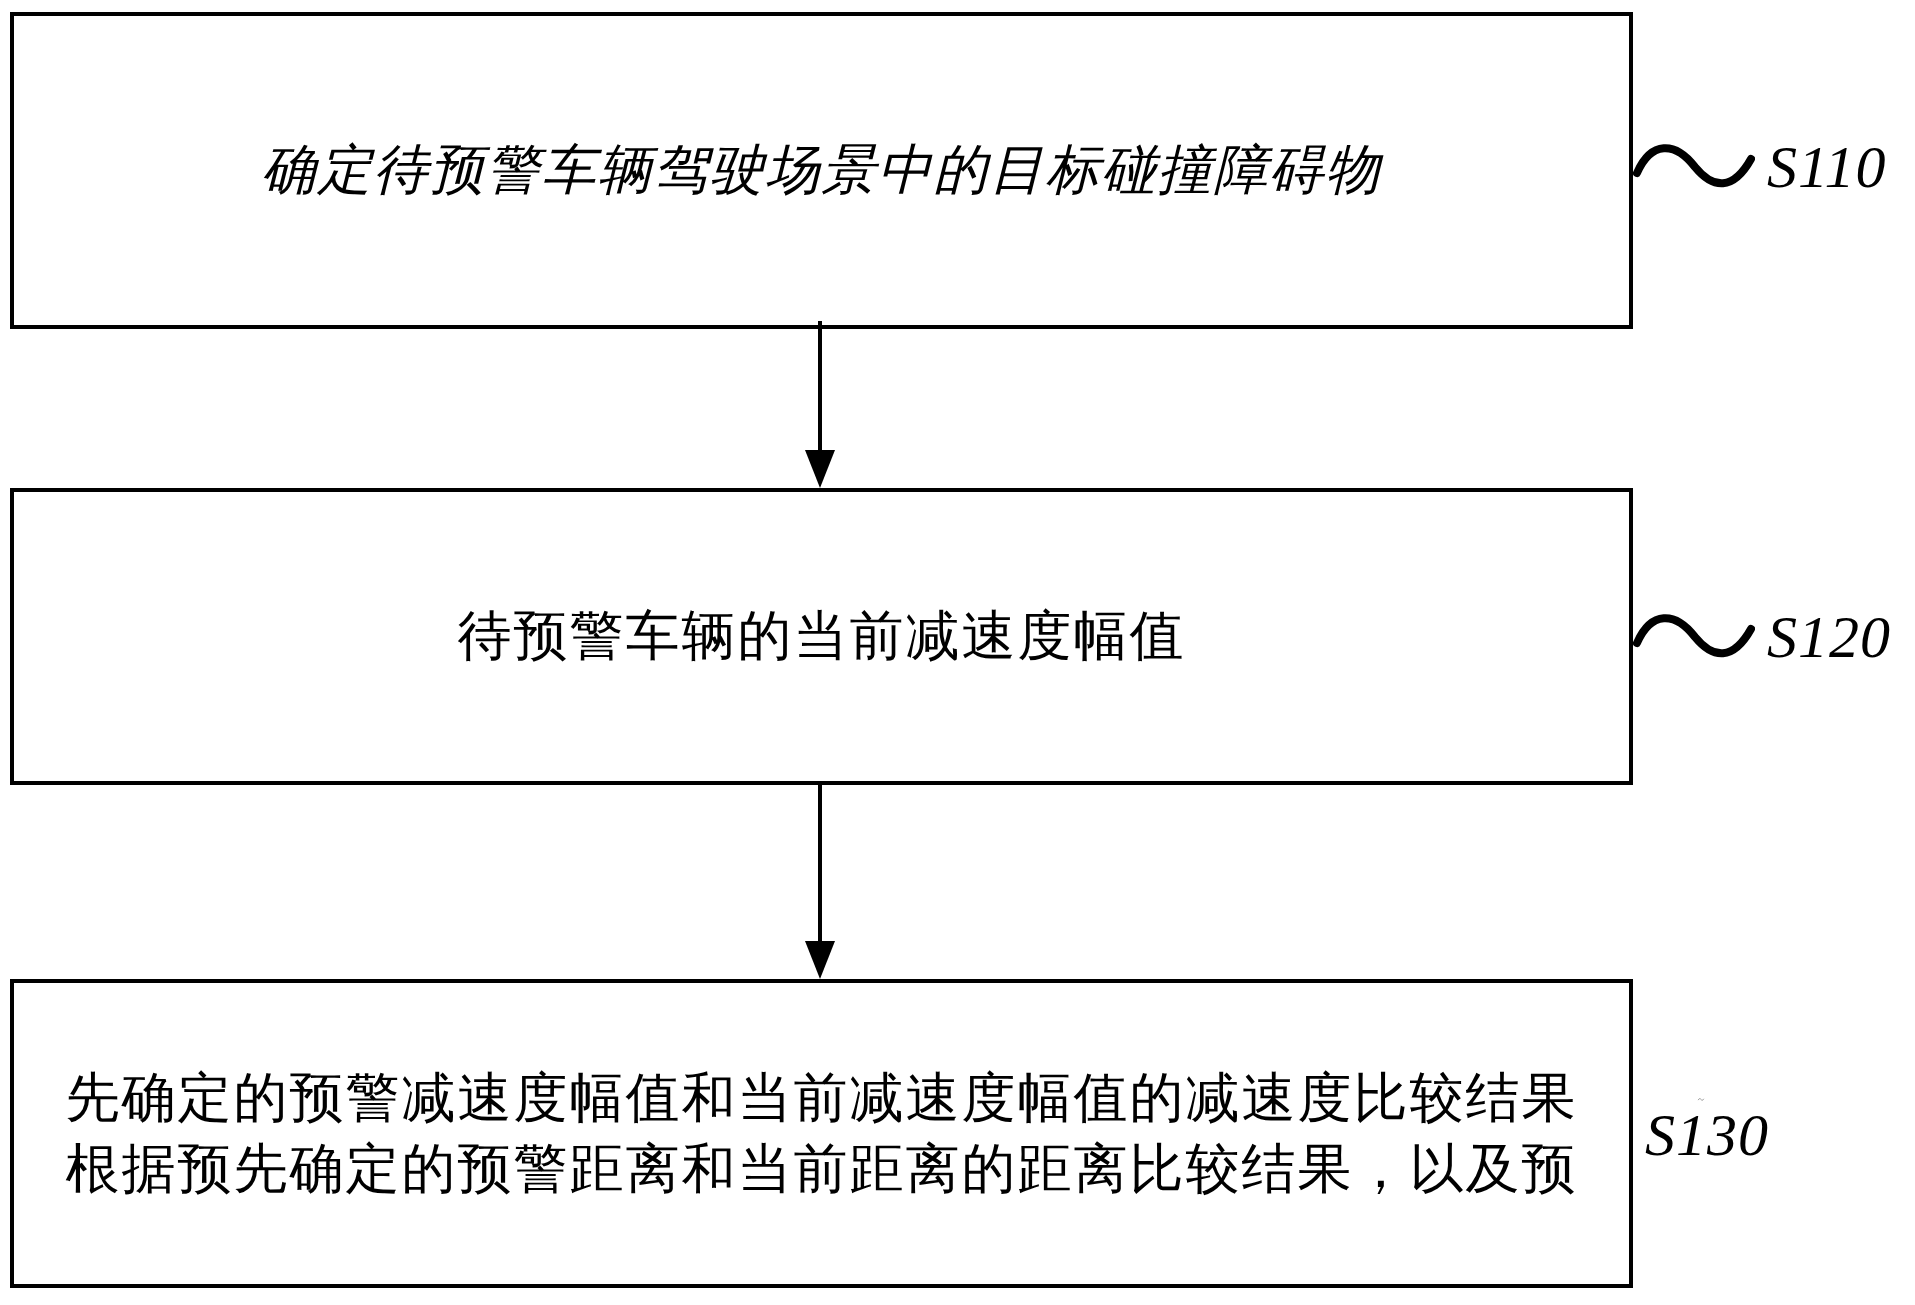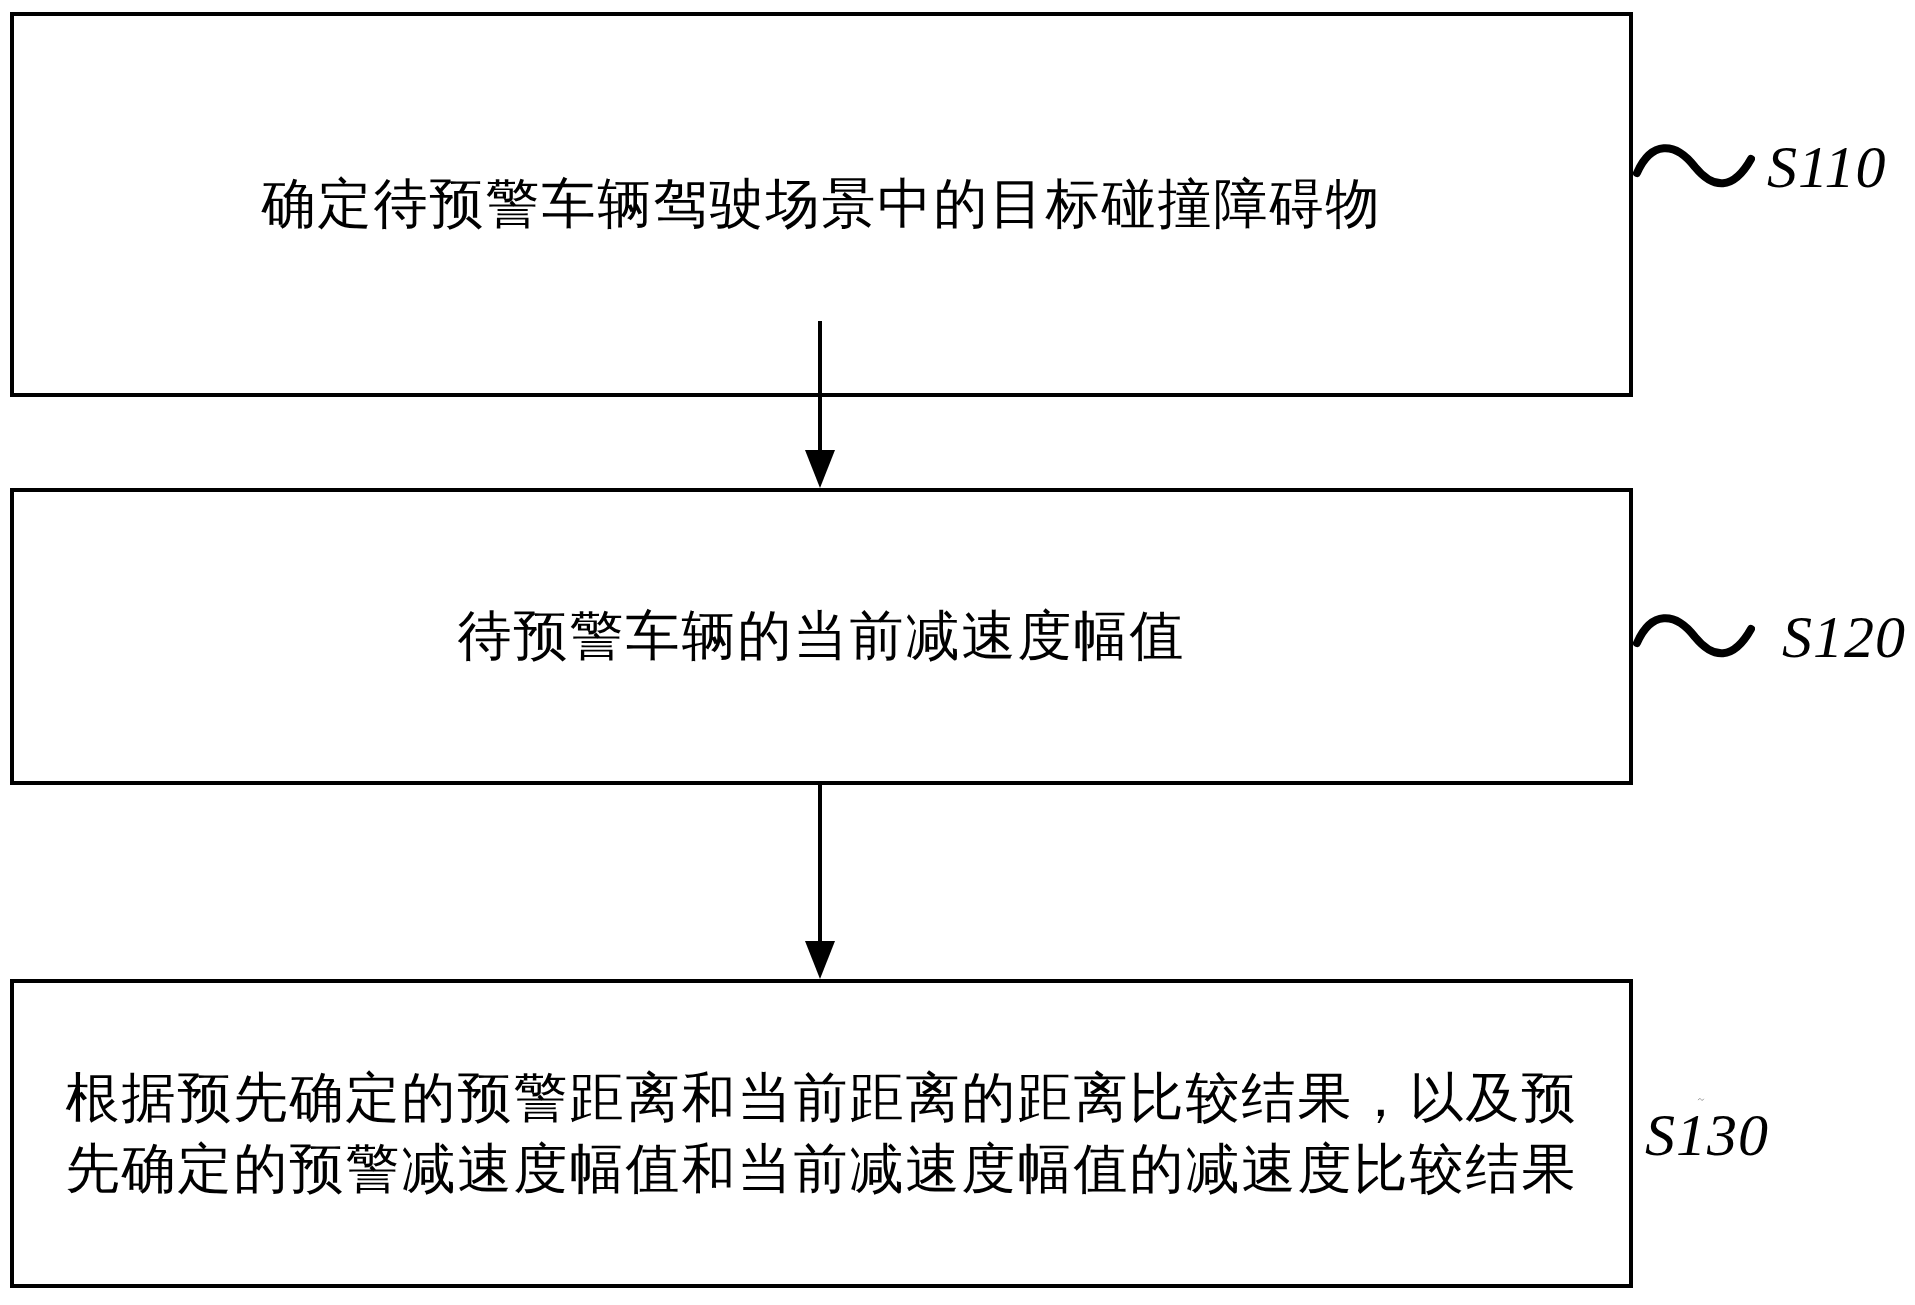--- a/index.html
+++ b/index.html
@@ -70,51 +70,51 @@
     letter-spacing: 1px;
     margin-left: 12px;
     white-space: nowrap;
   }
 </style>
 </head>
 <body>
 
 <div class="canvas">
 
-  <div class="step-box" style="top:12px; height:385px;">
+  <div class="step-box" style="top:12px; height:317px;font-style:italic;">
     <div class="step-line">确定待预警车辆驾驶场景中的目标碰撞障碍物</div>
   </div>
 
   <div class="flow-arrow" style="left:804px; top:321px; height:167px;">
     <div class="arrow-shaft"></div>
     <div class="arrow-head"></div>
   </div>
 
   <div class="step-box" style="top:488px; height:297px;">
     <div class="step-line">待预警车辆的当前减速度幅值</div>
   </div>
 
   <div class="flow-arrow" style="left:804px; top:785px; height:194px;">
     <div class="arrow-shaft"></div>
     <div class="arrow-head"></div>
   </div>
 
   <div class="step-box" style="top:979px; height:309px;">
+    <div class="step-line">先确定的预警减速度幅值和当前减速度幅值的减速度比较结果</div>
     <div class="step-line">根据预先确定的预警距离和当前距离的距离比较结果，以及预</div>
-    <div class="step-line">先确定的预警减速度幅值和当前减速度幅值的减速度比较结果</div>
   </div>
 
   <div class="step-label" style="top:131px;">
     <svg class="tilde" width="122" height="64" viewBox="0 0 122 64">
       <path d="M4 38 C 18 6, 42 6, 62 32 C 80 54, 100 56, 118 24" fill="none" stroke="#000000" stroke-width="8" stroke-linecap="round"></path>
     </svg>
     <span class="label-text">S110</span>
   </div>
 
-  <div class="step-label" style="top:601px;gap:15px;">
+  <div class="step-label" style="top:601px;">
     <svg class="tilde" width="122" height="64" viewBox="0 0 122 64">
       <path d="M4 38 C 18 6, 42 6, 62 32 C 80 54, 100 56, 118 24" fill="none" stroke="#000000" stroke-width="8" stroke-linecap="round"></path>
     </svg>
     <span class="label-text">S120</span>
   </div>
 
   <div class="step-label" style="top:1098px;flex-direction:column;">
     <svg class="tilde" width="122" height="64" viewBox="0 0 122 64">
       <path d="M4 38 C 18 6, 42 6, 62 32 C 80 54, 100 56, 118 24" fill="none" stroke="#000000" stroke-width="8" stroke-linecap="round"></path>
     </svg>

